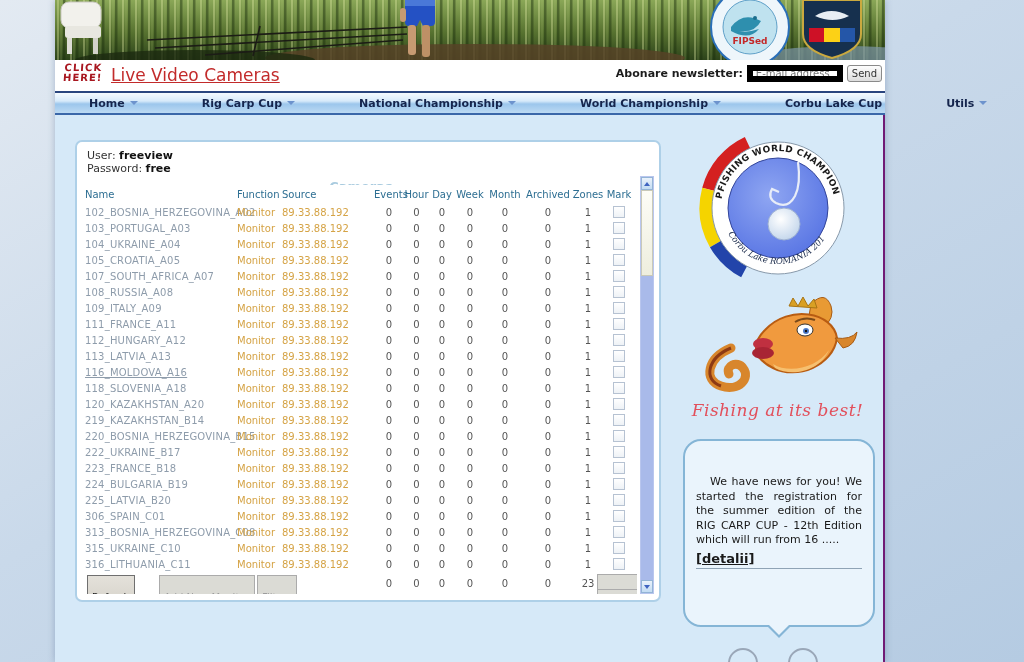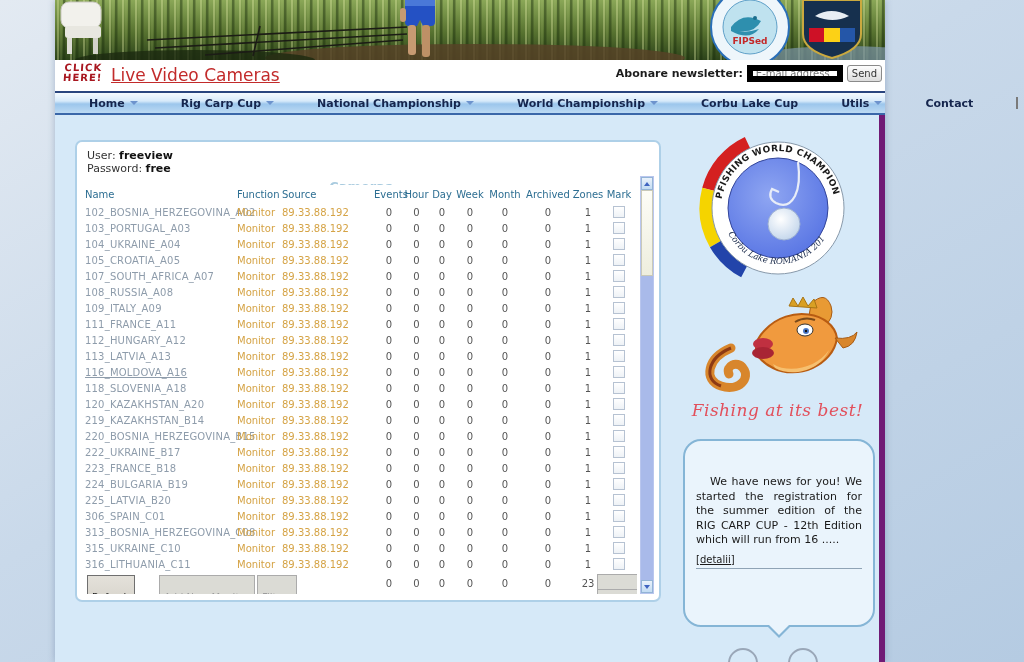--- a/index.html
+++ b/index.html
@@ -17,31 +17,31 @@
   .click-here { position:absolute; left:7px; top:3px; width:42px; text-align:center; color:#a8161f;
                 font-size:10px; line-height:10px; font-weight:bold; letter-spacing:1px; transform:skewX(-4deg); }
   .site-title { position:absolute; left:56px; top:5px; font-size:17px; color:#c22b2b; text-decoration:underline; cursor:pointer; }
   .newsletter { position:absolute; right:3px; top:5px; display:flex; align-items:center; gap:4px; }
   .nl-label { font-size:11px; font-weight:bold; color:#1c1c1c; }
   .nl-input { width:96px; height:17px; font-size:10px; color:#9a9a9a; border:6px solid #000000; padding:1px 3px; font-family:"DejaVu Sans",sans-serif; }
   .nl-send { height:17px; font-size:10px; padding:0 4px; border:1px solid #8a8a8a; border-radius:3px;
              background:linear-gradient(#fdfdfd,#dcdcdc); color:#333; font-family:"DejaVu Sans",sans-serif; }
 
   
-  .navbar { position:relative; width:830px; height:24px; display:flex; align-items:center; gap:43px; padding-left:34px;
+  .navbar { position:relative; width:830px; height:24px; display:flex; align-items:center; gap:64px; padding-left:34px;
             border-top:2px solid #29457e; border-bottom:2px solid #3a67a9;
             background:linear-gradient(#f4fafe 0%,#d7eafa 40%,#9cc6ec 55%,#bcdaf3 100%); }
   .nav-item { display:flex; align-items:center; font-size:11px; font-weight:bold; color:#15254d; cursor:pointer; white-space:nowrap; }
   .nav-arrow { display:none; margin-left:5px; width:0; height:0; border-left:4px solid transparent; border-right:4px solid transparent; border-top:4px solid #6d93cd; }
   .nav-arrow.flagged { display:inline-block; }
   .nav-flag { margin-left:auto; margin-right:9px; width:18px; height:12px; display:flex; border:1px solid #7a7a7a; }
   .nav-flag i { flex:1; }
 
   
-  .main { position:relative; width:830px; height:547px; background:#d6e9f8; border-right:6px solid #701a75; }
+  .main { position:relative; width:830px; height:547px; background:#d6e9f8; border-right:2px solid #701a75; }
 
   
   .panel { position:absolute; left:20px; top:25px; width:586px; height:462px; background:#fff;
            border:2px solid #aed0e8; border-radius:7px; overflow:hidden; }
   .cred { position:absolute; left:10px; top:7px; font-size:11px; color:#333; line-height:13px; }
   .cred b { color:#111; }
   .scrollwrap { position:absolute; left:8px; right:5px; top:34px; bottom:6px; }
   .grid-area { position:absolute; left:0; right:17px; top:0; bottom:0; overflow:hidden; }
   .clip-head { height:9px; overflow:hidden; text-align:center; }
   .clip-head span { display:inline-block; margin-top:-9px; font-size:13px; font-weight:bold; color:#a9cbdf; }
@@ -85,21 +85,21 @@
   .fish { display:block; margin:-2px auto 0; }
   .tagline { margin-top:2px; text-align:center; font-family:"DejaVu Serif",serif; font-style:italic;
              font-size:17px; color:#e2505c; letter-spacing:.5px; }
   .bubble { position:relative; margin:19px 0 0 13px; width:192px; height:188px; background:#eaf4fc;
             border:2px solid #85b5d6; border-radius:18px; padding:34px 11px 8px 11px; }
   .bubble::before { content:""; position:absolute; left:50%; bottom:-13px; margin-left:-13px; width:0; height:0;
                     border-left:13px solid transparent; border-right:13px solid transparent; border-top:13px solid #85b5d6; }
   .bubble::after { content:""; position:absolute; left:50%; bottom:-10px; margin-left:-10px; width:0; height:0;
                    border-left:10px solid transparent; border-right:10px solid transparent; border-top:10px solid #eaf4fc; }
   .news-text { font-size:11px; line-height:1.32; color:#1a1a1a; text-align:justify; text-indent:14px; }
-  .news-link { display:inline-block; font-size:10px; font-weight:normal; color:#1a1a1a; text-decoration:underline; cursor:pointer; }
+  .news-link { display:inline-block; font-size:13px; font-weight:bold; color:#1a1a1a; text-decoration:underline; cursor:pointer; }
   .news-rule { border:0; border-top:1px solid #8fa3b5; margin-top:1px; }
   .deco-circle { position:absolute; width:30px; height:30px; border:2px solid #9aa7b8; border-radius:50%; background:transparent; }
   .dc1 { left:58px; top:533px; }  .dc2 { left:118px; top:533px; }
 </style>
 </head>
 <body>
 
 <div class="page">
   <div class="content-col">
 

